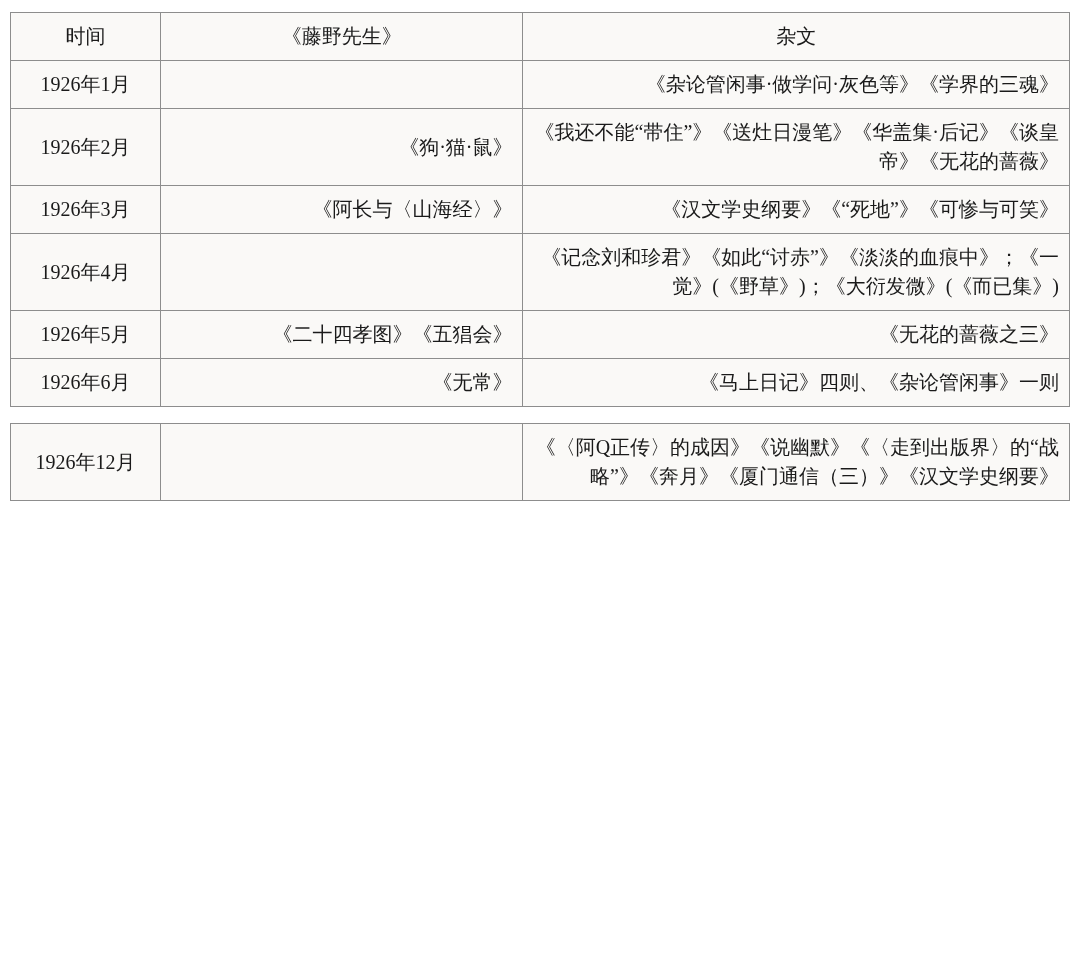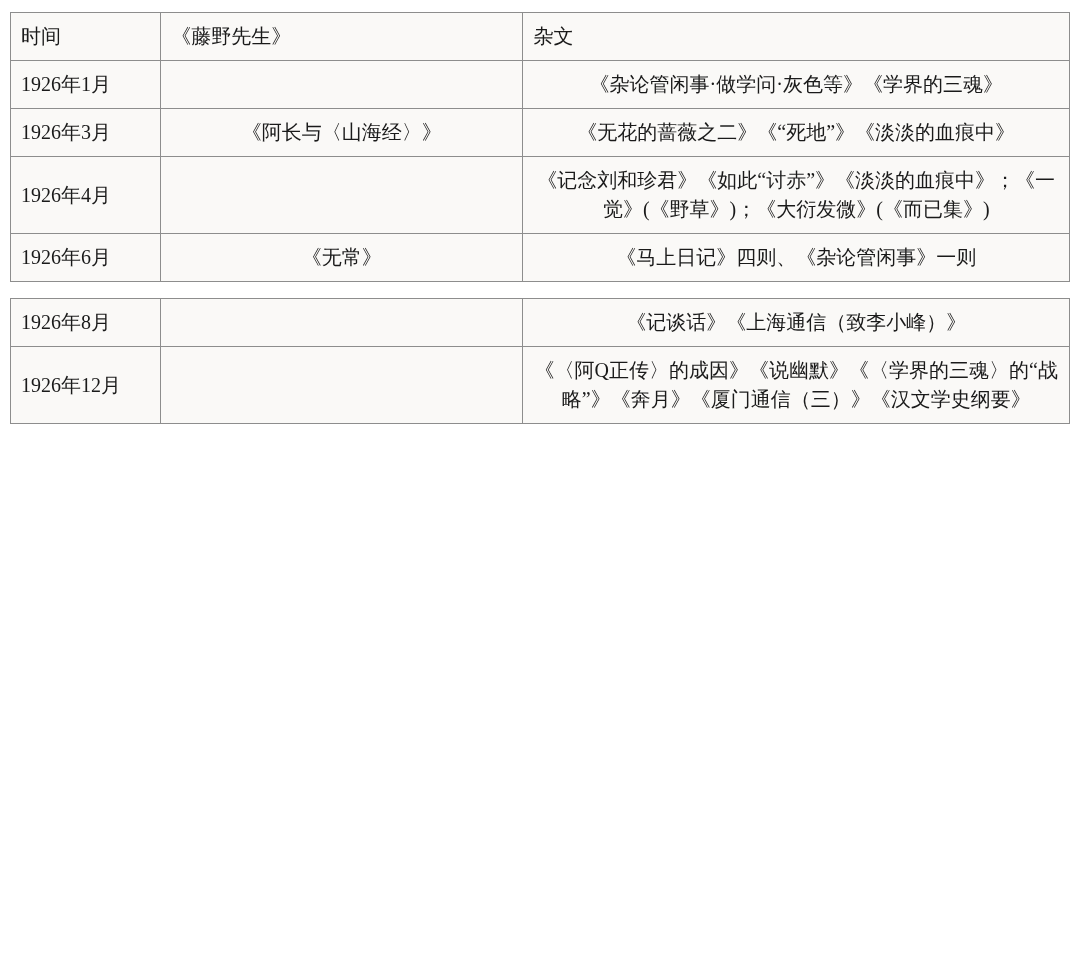--- a/index.html
+++ b/index.html
@@ -36,29 +36,31 @@
     font-size: 20px;
     line-height: 1.45;
     font-weight: normal;
     background: #faf9f7;
   }
   col.c-time { width: 150px; }
   col.c-book { width: 362px; }
   col.c-essay { width: 546px; }
 
   .head-row td {
+    text-align: center;
     font-size: 21px;
     padding-top: 12px;
     padding-bottom: 12px;
   }
   .cell-time {
+    text-align: center;
     white-space: nowrap;
   }
   .cell-book, .cell-essay {
-    text-align: center;
+    text-align: right;
   }
   .gap {
     height: 16px;
     width: 1080px;
     background: #ffffff;
   }
   .table-wrap-top { padding-top: 12px; }
 </style>
 </head>
 <body>
@@ -78,28 +80,38 @@
           <td>《藤野先生》</td>
           <td>杂文</td>
         </tr>
 
         <tr>
           <td class="cell-time">1926年1月</td>
           <td class="cell-book"></td>
           <td class="cell-essay">《杂论管闲事·做学问·灰色等》《学界的三魂》</td>
         </tr>
         <tr>
+          <td class="cell-time">1926年2月</td>
+          <td class="cell-book">《狗·猫·鼠》</td>
+          <td class="cell-essay">《我还不能“带住”》《送灶日漫笔》《华盖集·后记》《谈皇帝》《无花的蔷薇》</td>
+        </tr>
+        <tr>
           <td class="cell-time">1926年3月</td>
           <td class="cell-book">《阿长与〈山海经〉》</td>
-          <td class="cell-essay">《无花的蔷薇之二》《“死地”》《淡淡的血痕中》</td>
+          <td class="cell-essay">《汉文学史纲要》《“死地”》《可惨与可笑》</td>
         </tr>
         <tr>
           <td class="cell-time">1926年4月</td>
           <td class="cell-book"></td>
           <td class="cell-essay">《记念刘和珍君》《如此“讨赤”》《淡淡的血痕中》；《一觉》(《野草》)；《大衍发微》(《而已集》)</td>
+        </tr>
+        <tr>
+          <td class="cell-time">1926年5月</td>
+          <td class="cell-book">《二十四孝图》《五猖会》</td>
+          <td class="cell-essay">《无花的蔷薇之三》</td>
         </tr>
         <tr>
           <td class="cell-time">1926年6月</td>
           <td class="cell-book">《无常》</td>
           <td class="cell-essay">《马上日记》四则、《杂论管闲事》一则</td>
         </tr>
       </tbody>
     </table>
   </div>
 
@@ -107,26 +119,21 @@
 
   <div>
     <table class="doc-table">
       <colgroup>
         <col class="c-time">
         <col class="c-book">
         <col class="c-essay">
       </colgroup>
       <tbody>
         <tr>
-          <td class="cell-time">1926年8月</td>
-          <td class="cell-book"></td>
-          <td class="cell-essay">《记谈话》《上海通信（致李小峰）》</td>
-        </tr>
-        <tr>
           <td class="cell-time">1926年12月</td>
           <td class="cell-book"></td>
-          <td class="cell-essay">《〈阿Q正传〉的成因》《说幽默》《〈学界的三魂〉的“战略”》《奔月》《厦门通信（三）》《汉文学史纲要》</td>
+          <td class="cell-essay">《〈阿Q正传〉的成因》《说幽默》《〈走到出版界〉的“战略”》《奔月》《厦门通信（三）》《汉文学史纲要》</td>
         </tr>
       </tbody>
     </table>
   </div>
 
 </div>
 
 </body></html>

